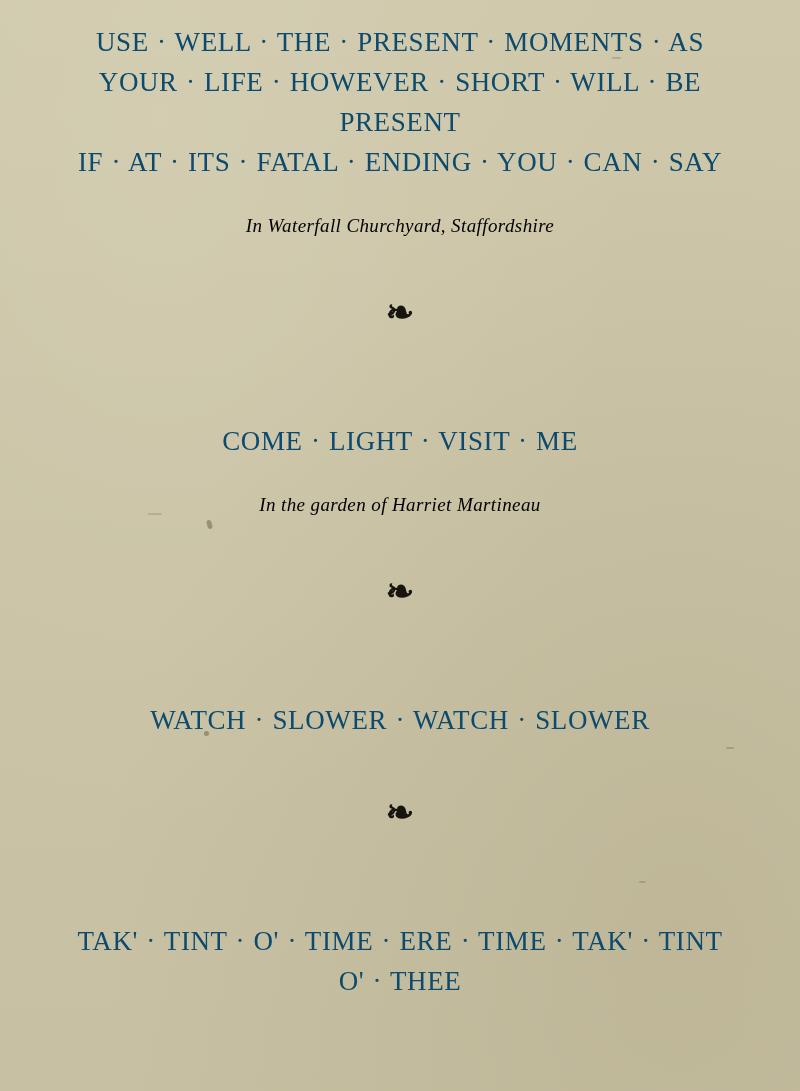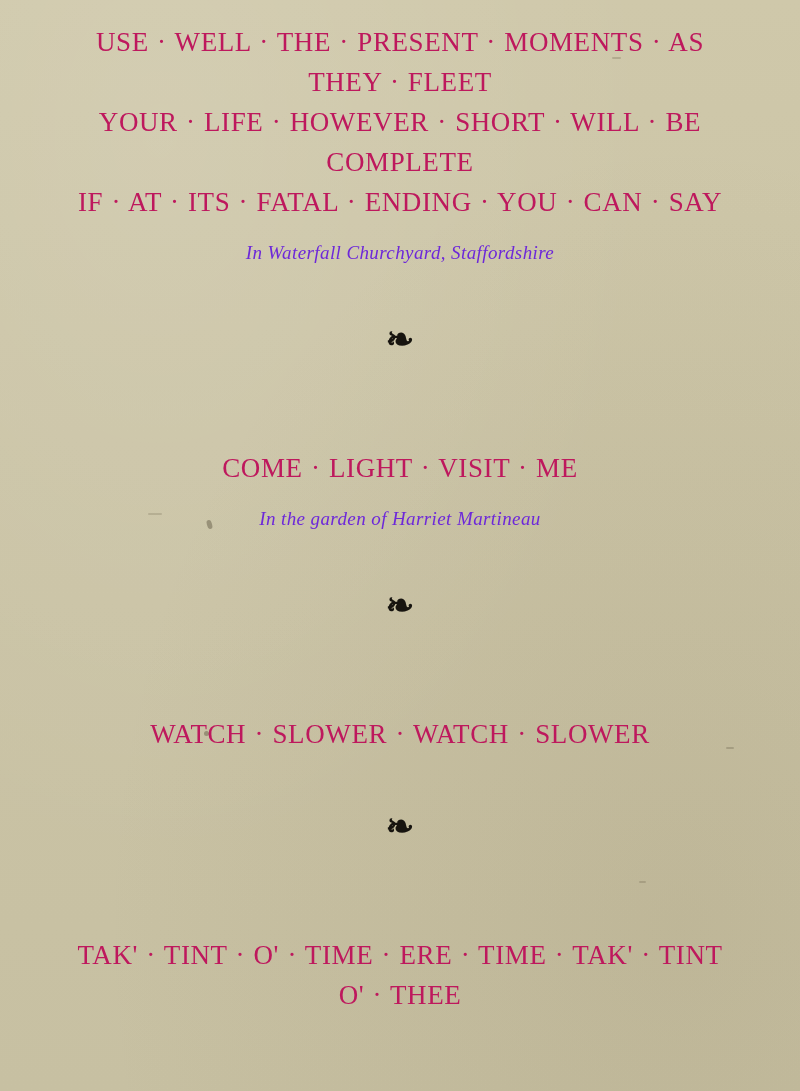--- a/index.html
+++ b/index.html
@@ -29,31 +29,31 @@
     width: 800px;
     box-sizing: border-box;
     padding: 22px 16px 0 16px;
     text-align: center;
   }
   .epitaph {
     font-size: 27px;
     line-height: 40px;
     letter-spacing: 0.6px;
     word-spacing: 1px;
-    color: #be185d;
+    color: #0c4a6e;
   }
   .epitaph .line {
     white-space: nowrap;
   }
   .attribution {
     font-style: italic;
     font-size: 19px;
     letter-spacing: 0.4px;
-    margin-top: 20px;
-    color: #6d28d9;
+    margin-top: 33px;
+    color: #000000;
     font-family: "Liberation Serif", serif;
   }
   .ornament {
     font-size: 34px;
     line-height: 1;
     color: #17140f;
     font-family: "DejaVu Serif", serif;
     font-weight: 700;
   }
   .block-1 { margin-top: 0; }
@@ -79,23 +79,22 @@
 <div class="speck" style="left:204px;top:731px;width:5px;height:5px;"></div>
 <div class="speck" style="left:726px;top:747px;width:8px;height:2px;border-radius:2px;opacity:.35;"></div>
 <div class="speck" style="left:639px;top:881px;width:7px;height:2px;border-radius:2px;opacity:.3;"></div>
 <div class="speck" style="left:612px;top:57px;width:9px;height:2px;border-radius:2px;opacity:.3;"></div>
 <div class="speck" style="left:148px;top:513px;width:14px;height:2px;border-radius:2px;opacity:.25;"></div>
 
 <div class="content">
 
   <div class="epitaph block-1">
     <div class="line">USE · WELL · THE · PRESENT · MOMENTS · AS</div>
-    <div class="line">THEY · FLEET</div>
     <div class="line">YOUR · LIFE · HOWEVER · SHORT · WILL · BE</div>
-    <div class="line">COMPLETE</div>
+    <div class="line">PRESENT</div>
     <div class="line">IF · AT · ITS · FATAL · ENDING · YOU · CAN · SAY</div>
   </div>
   <div class="attribution">In Waterfall Churchyard, Staffordshire</div>
 
   <div class="ornament sp-orn-1">❧</div>
 
   <div class="epitaph sp-block-2">
     <div class="line">COME · LIGHT · VISIT · ME</div>
   </div>
   <div class="attribution">In the garden of Harriet Martineau</div>

